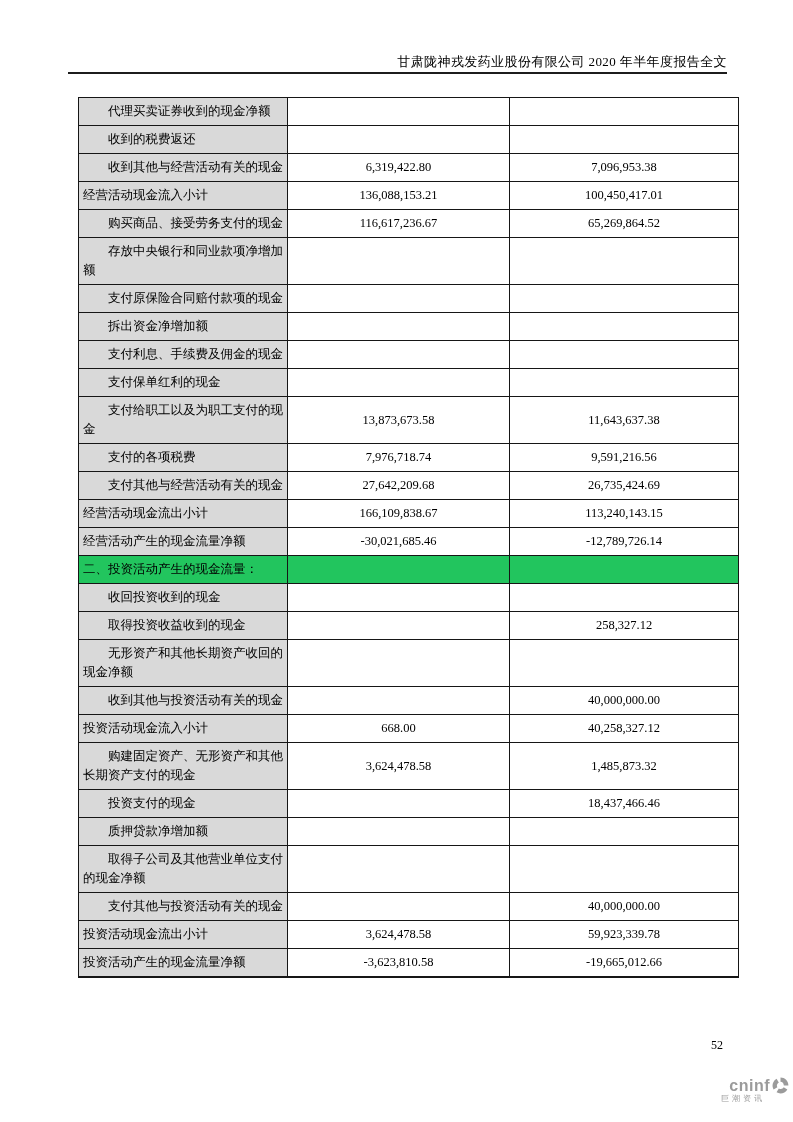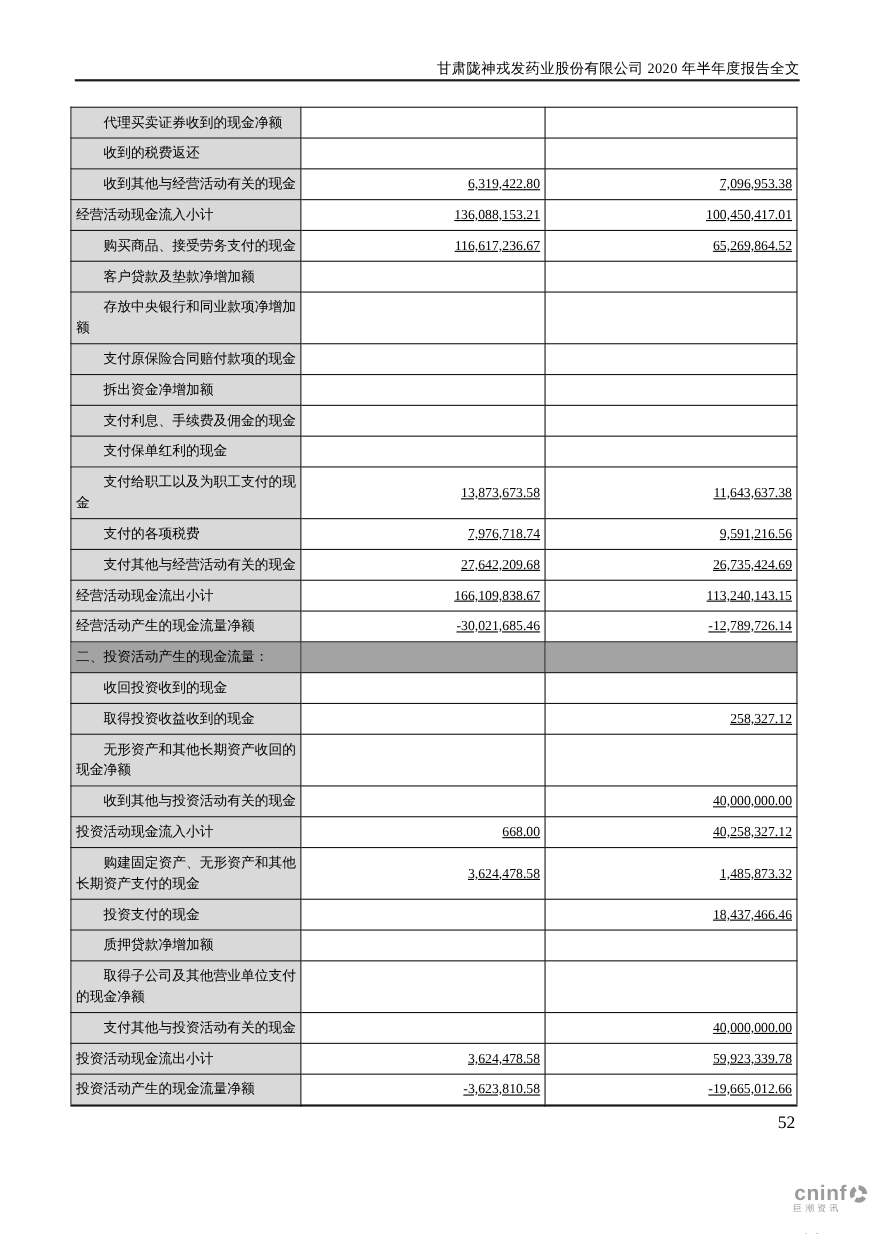--- a/index.html
+++ b/index.html
@@ -27,21 +27,21 @@
     position: absolute;
     top: 72px;
     left: 68px;
     width: 659px;
     height: 2px;
     background: #1c1c1c;
   }
   table.cashflow {
     position: absolute;
     top: 97px;
-    left: 64px;
+    left: 78px;
     width: 660px;
     border-collapse: collapse;
     table-layout: fixed;
     border-bottom: 2px solid #161616;
     font-size: 12.5px;
   }
   table.cashflow td {
     border: 1px solid #161616;
     line-height: 19px;
     padding: 4px 4px;
@@ -54,49 +54,48 @@
   td.label-cell {
     background: #d9d9d9;
     padding-left: 3px;
     padding-right: 2px;
     word-break: break-all;
   }
   td.label-cell.indent {
     text-indent: 25px;
   }
   tr.section-row td {
-    background: #a3a3a3;
+    background: #22c55e;
   }
   td.num-cell {
-    text-align: right;
+    text-align: center;
     padding-right: 4px;
     white-space: nowrap;
-    text-decoration: underline;
   }
   .page-number {
     position: absolute;
-    top: 1012px;
+    top: 1038px;
     right: 70px;
-    font-size: 16px;
+    font-size: 12px;
   }
   .cninf-logo {
     position: absolute;
     top: 1076px;
     right: 3px;
     color: #9b9b9b;
     font-family: "Liberation Sans", "DejaVu Sans", sans-serif;
   }
   .logo-row-top {
     display: flex;
     align-items: center;
     justify-content: flex-end;
     gap: 1px;
   }
   .logo-wordmark {
-    font-size: 19px;
+    font-size: 16px;
     font-weight: bold;
     letter-spacing: 0.5px;
     line-height: 18px;
     margin-left: 35px;
   }
   .logo-subtitle {
     font-size: 8px;
     letter-spacing: 3px;
     text-align: center;
     width: 50px;
@@ -142,25 +141,20 @@
       </tr>
       <tr>
         <td class="label-cell">经营活动现金流入小计</td>
         <td class="num-cell">136,088,153.21</td>
         <td class="num-cell">100,450,417.01</td>
       </tr>
       <tr>
         <td class="label-cell indent">购买商品、接受劳务支付的现金</td>
         <td class="num-cell">116,617,236.67</td>
         <td class="num-cell">65,269,864.52</td>
-      </tr>
-      <tr>
-        <td class="label-cell indent">客户贷款及垫款净增加额</td>
-        <td class="num-cell"></td>
-        <td class="num-cell"></td>
       </tr>
       <tr>
         <td class="label-cell indent">存放中央银行和同业款项净增加额</td>
         <td class="num-cell"></td>
         <td class="num-cell"></td>
       </tr>
       <tr>
         <td class="label-cell indent">支付原保险合同赔付款项的现金</td>
         <td class="num-cell"></td>
         <td class="num-cell"></td>

